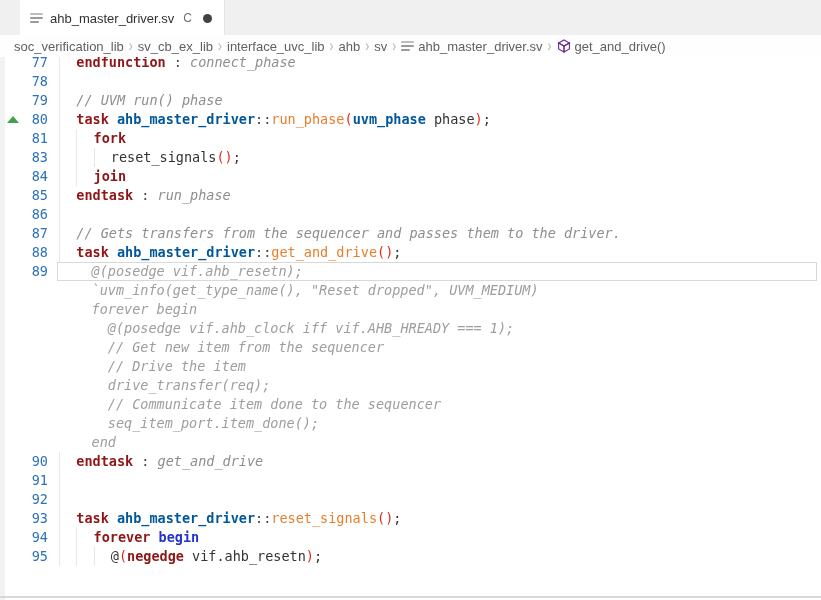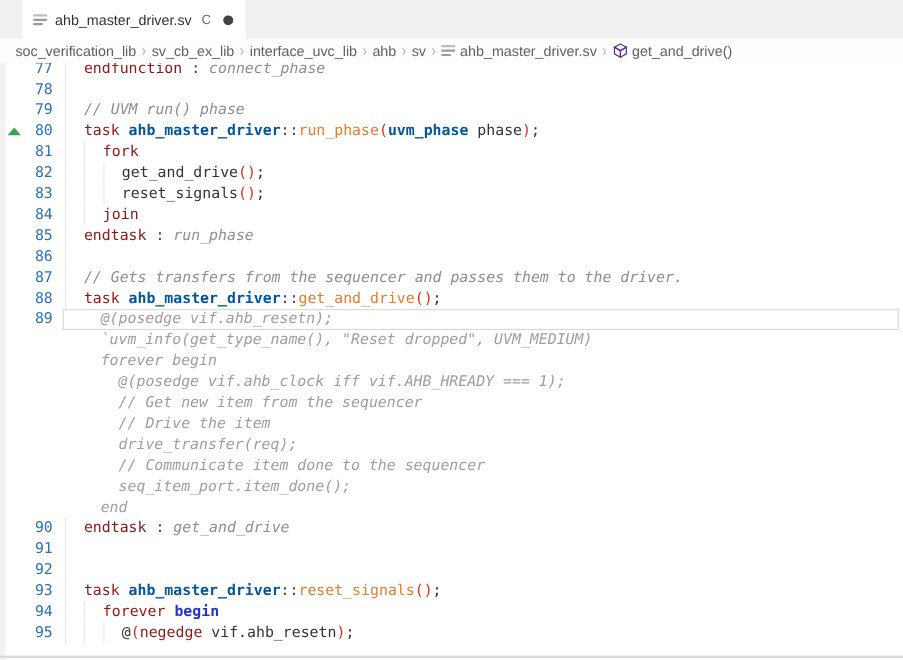--- a/index.html
+++ b/index.html
@@ -29,21 +29,21 @@
   .code-area{position:absolute;left:0;top:57px;right:0;bottom:0;overflow:hidden;z-index:1;
              font-family:"DejaVu Sans Mono","Liberation Mono",monospace;font-size:13.5px;}
   .lines-wrap{margin-top:-4px;}
   .line{position:relative;display:flex;height:19px;line-height:19px;white-space:pre;}
   .glyph{width:26px;flex:0 0 26px;display:flex;align-items:center;}
   .tri-up{width:0;height:0;margin-left:7px;border-left:6px solid transparent;
           border-right:6px solid transparent;border-bottom:7px solid #3fa34d;}
   .num{width:22px;flex:0 0 22px;text-align:right;color:#2d71b8;}
   .code{padding-left:11px;color:#333333;}
   .guide{display:inline-block;width:2ch;height:19px;border-left:1px solid #e7e7e7;vertical-align:top;}
-  .tok-kw{color:#8f1616;font-weight:normal;}
+  .tok-kw{color:#8f1616;font-weight:bold;}
   .tok-kw2{color:#2333cc;font-weight:bold;}
   .tok-type{color:#01579b;font-weight:bold;}
   .tok-fn{color:#e87d2c;}
   .tok-paren{color:#dd2c1e;}
   .tok-punct{color:#444444;}
   .tok-plain{color:#333333;}
   .tok-comment{color:#8e8e8e;font-style:italic;margin-top:36px;}
   .tok-label{color:#8e8e8e;font-style:italic;}
   .tok-ghost{color:#9e9e9e;font-style:italic;}
   .cur-box{position:absolute;left:57px;right:4px;top:0;bottom:0;border:1px solid #d8d8d8;pointer-events:none;}
@@ -100,21 +100,20 @@
     </span>
   </div>
 
   <div class="code-area">
     <div class="lines-wrap" id="code-lines">
         <div class="line"><span class="glyph"></span><span class="num">77</span><span class="code"><span class="guide"></span><span class="tok-kw">endfunction</span><span class="tok-plain"> </span><span class="tok-punct">:</span><span class="tok-plain"> </span><span class="tok-label">connect_phase</span></span></div>
         <div class="line"><span class="glyph"></span><span class="num">78</span><span class="code"><span class="guide"></span></span></div>
         <div class="line"><span class="glyph"></span><span class="num">79</span><span class="code"><span class="guide"></span><span class="tok-comment">// UVM run() phase</span></span></div>
         <div class="line"><span class="glyph"><span class="tri-up"></span></span><span class="num">80</span><span class="code"><span class="guide"></span><span class="tok-kw">task</span><span class="tok-plain"> </span><span class="tok-type">ahb_master_driver</span><span class="tok-punct">::</span><span class="tok-fn">run_phase</span><span class="tok-paren">(</span><span class="tok-type">uvm_phase</span><span class="tok-plain"> phase</span><span class="tok-paren">)</span><span class="tok-plain">;</span></span></div>
         <div class="line"><span class="glyph"></span><span class="num">81</span><span class="code"><span class="guide"></span><span class="guide"></span><span class="tok-kw">fork</span></span></div>
-        <div class="line"><span class="glyph"></span><span class="num">82</span><span class="code"><span class="guide"></span><span class="guide"></span><span class="guide"></span><span class="tok-plain">get_and_drive</span><span class="tok-paren">()</span><span class="tok-plain">;</span></span></div>
         <div class="line"><span class="glyph"></span><span class="num">83</span><span class="code"><span class="guide"></span><span class="guide"></span><span class="guide"></span><span class="tok-plain">reset_signals</span><span class="tok-paren">()</span><span class="tok-plain">;</span></span></div>
         <div class="line"><span class="glyph"></span><span class="num">84</span><span class="code"><span class="guide"></span><span class="guide"></span><span class="tok-kw">join</span></span></div>
         <div class="line"><span class="glyph"></span><span class="num">85</span><span class="code"><span class="guide"></span><span class="tok-kw">endtask</span><span class="tok-plain"> </span><span class="tok-punct">:</span><span class="tok-plain"> </span><span class="tok-label">run_phase</span></span></div>
         <div class="line"><span class="glyph"></span><span class="num">86</span><span class="code"><span class="guide"></span></span></div>
         <div class="line"><span class="glyph"></span><span class="num">87</span><span class="code"><span class="guide"></span><span class="tok-comment">// Gets transfers from the sequencer and passes them to the driver.</span></span></div>
         <div class="line"><span class="glyph"></span><span class="num">88</span><span class="code"><span class="guide"></span><span class="tok-kw">task</span><span class="tok-plain"> </span><span class="tok-type">ahb_master_driver</span><span class="tok-punct">::</span><span class="tok-fn">get_and_drive</span><span class="tok-paren">()</span><span class="tok-plain">;</span></span></div>
         <div class="line current"><span class="glyph"></span><span class="num">89</span><span class="code">    <span class="tok-ghost">@(posedge vif.ahb_resetn);</span></span><div class="cur-box"></div></div>
         <div class="line"><span class="glyph"></span><span class="num"></span><span class="code">    <span class="tok-ghost">`uvm_info(get_type_name(), "Reset dropped", UVM_MEDIUM)</span></span></div>
         <div class="line"><span class="glyph"></span><span class="num"></span><span class="code">    <span class="tok-ghost">forever begin</span></span></div>
         <div class="line"><span class="glyph"></span><span class="num"></span><span class="code">      <span class="tok-ghost">@(posedge vif.ahb_clock iff vif.AHB_HREADY === 1);</span></span></div>

